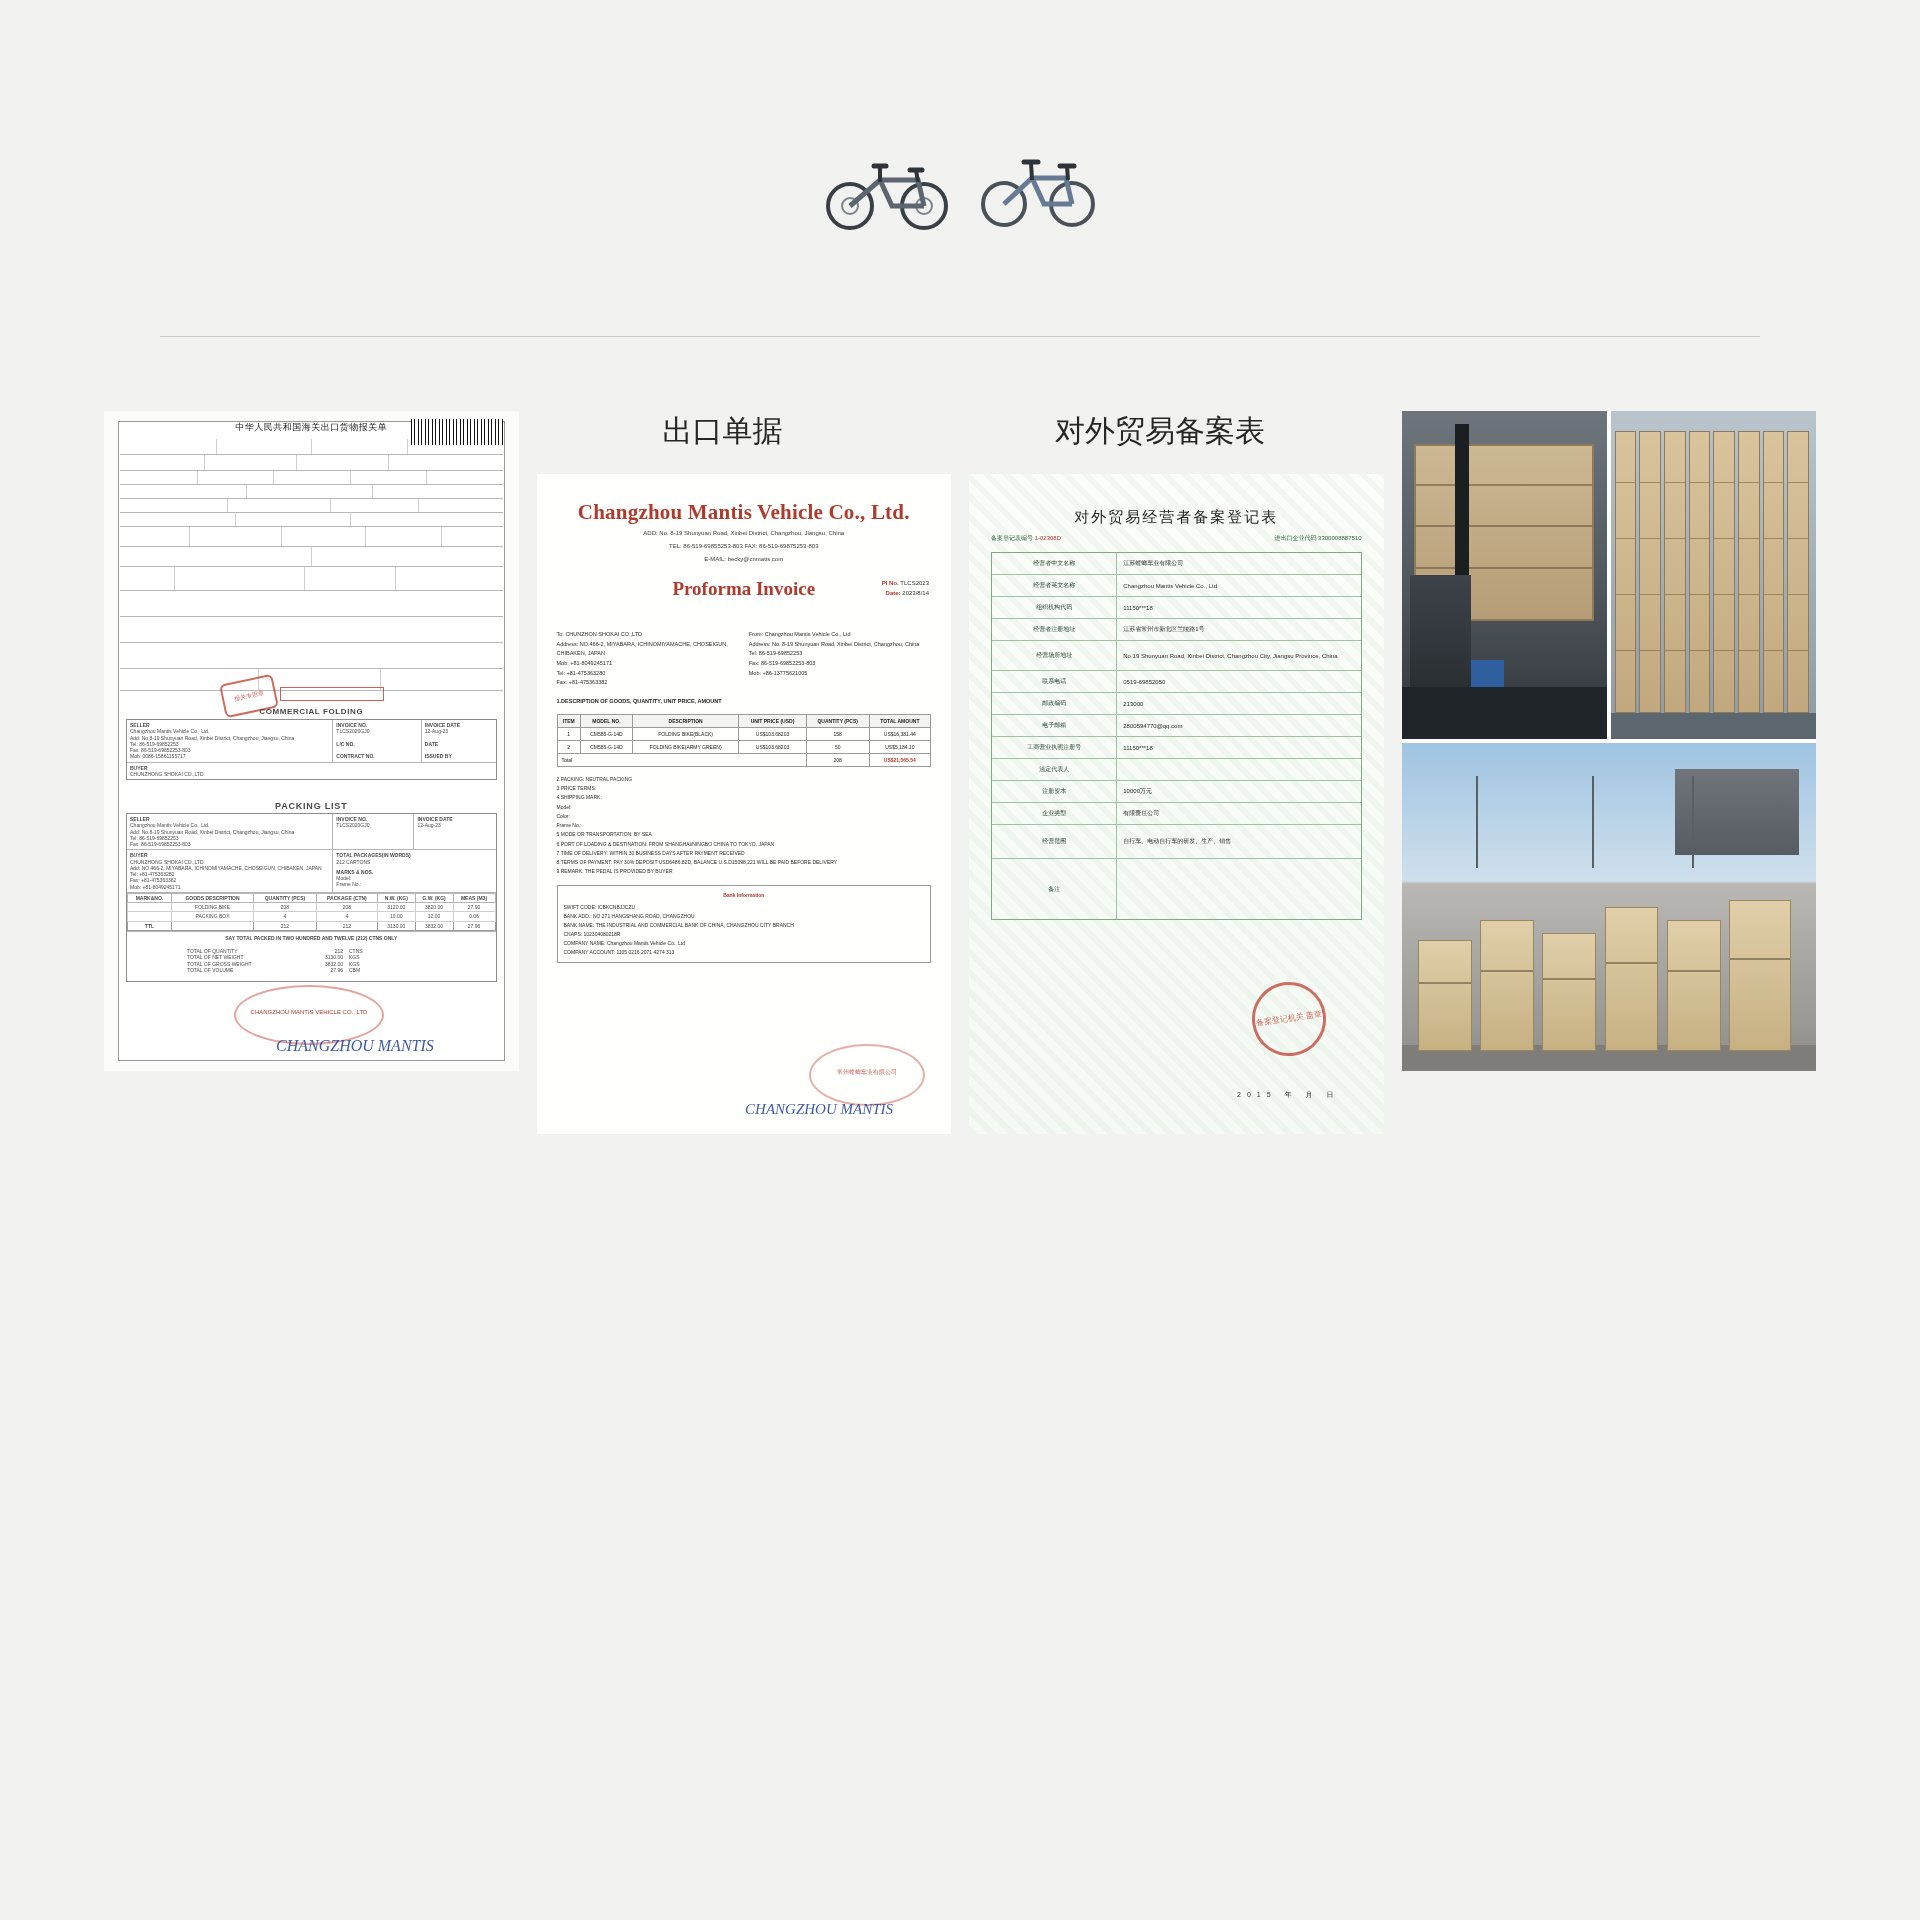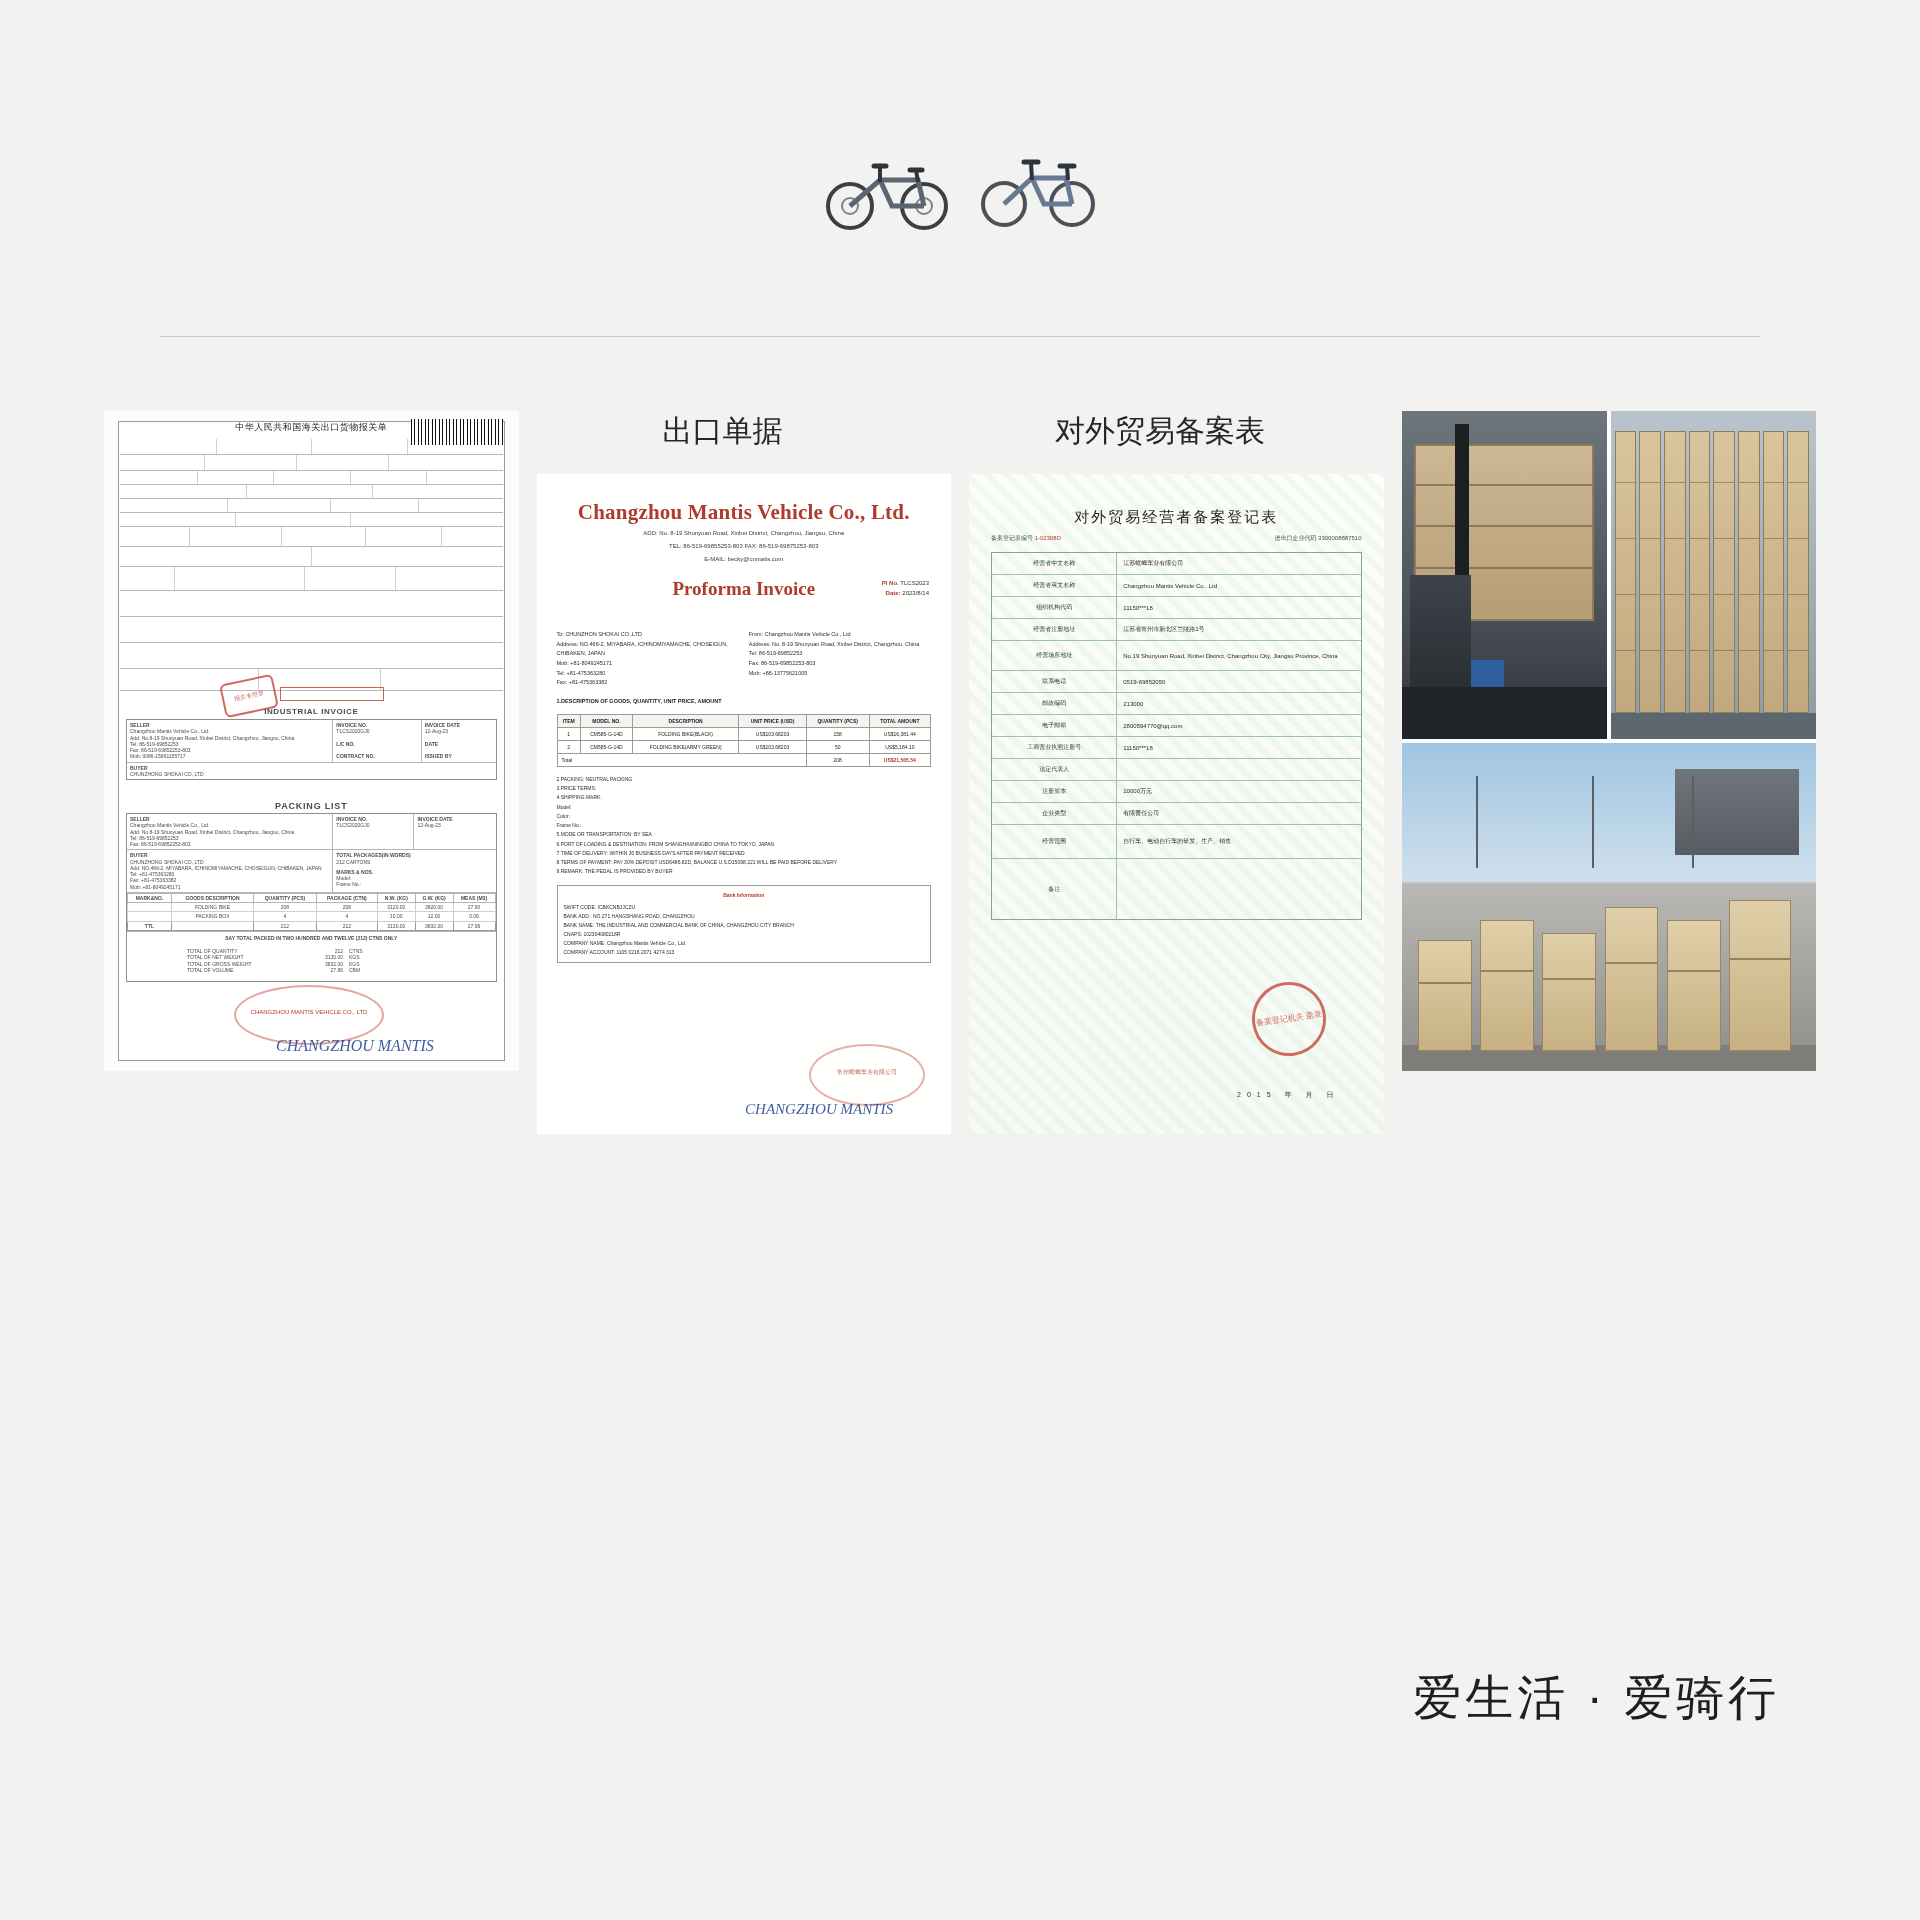--- a/index.html
+++ b/index.html
@@ -293,21 +293,21 @@
             <div class="r" style="height:26px"></div>
             <div class="r" style="height:22px">
                 <div class="c" style="left:36%"></div>
                 <div class="c" style="left:68%"></div>
               </div>
           </div>
 
           <div class="stamp-red" style="left:118px; top:268px; width:54px; height:34px; border-radius:6px;">报关专用章</div>
           <div class="redbox" style="left:176px; top:276px; width:104px; height:14px;"></div>
 
-          <div class="tiny" style="position:absolute; left:22px; right:22px; top:296px; text-align:center; font-size:8px; font-weight:700; letter-spacing:.6px;">INDUSTRIAL INVOICE</div>
+          <div class="tiny" style="position:absolute; left:22px; right:22px; top:296px; text-align:center; font-size:8px; font-weight:700; letter-spacing:.6px;">COMMERCIAL FOLDING</div>
 
           <div style="position:absolute; left:22px; right:22px; top:308px; border:1px solid #8d8d8d;">
             <div style="display:flex; border-bottom:1px solid #b5b5b5;">
               <div style="width:56%; border-right:1px solid #b5b5b5; padding:2px 3px;">
                 <div class="tiny" style="font-weight:700;">SELLER</div>
                 <div class="tiny">Changzhou Mantis Vehicle Co., Ltd.</div>
                 <div class="tiny">Add: No.8-19 Shunyuan Road, Xinbei District, Changzhou, Jiangsu, China</div>
                 <div class="tiny">Tel: 86-519-69852253</div>
                 <div class="tiny">Fax: 86-519-69852253-803</div>
                 <div class="tiny">Mob: 0086-15861155717</div>
@@ -722,15 +722,14 @@
                   <div class="strap"></div>
                 </div>
             </div>
           </div>
         </div>
       </div>
     </div>
 
   </div>
 
-  <div class="footer">爱生活 · 爱骑行</div>
 
 </div>
 
 </body></html>

